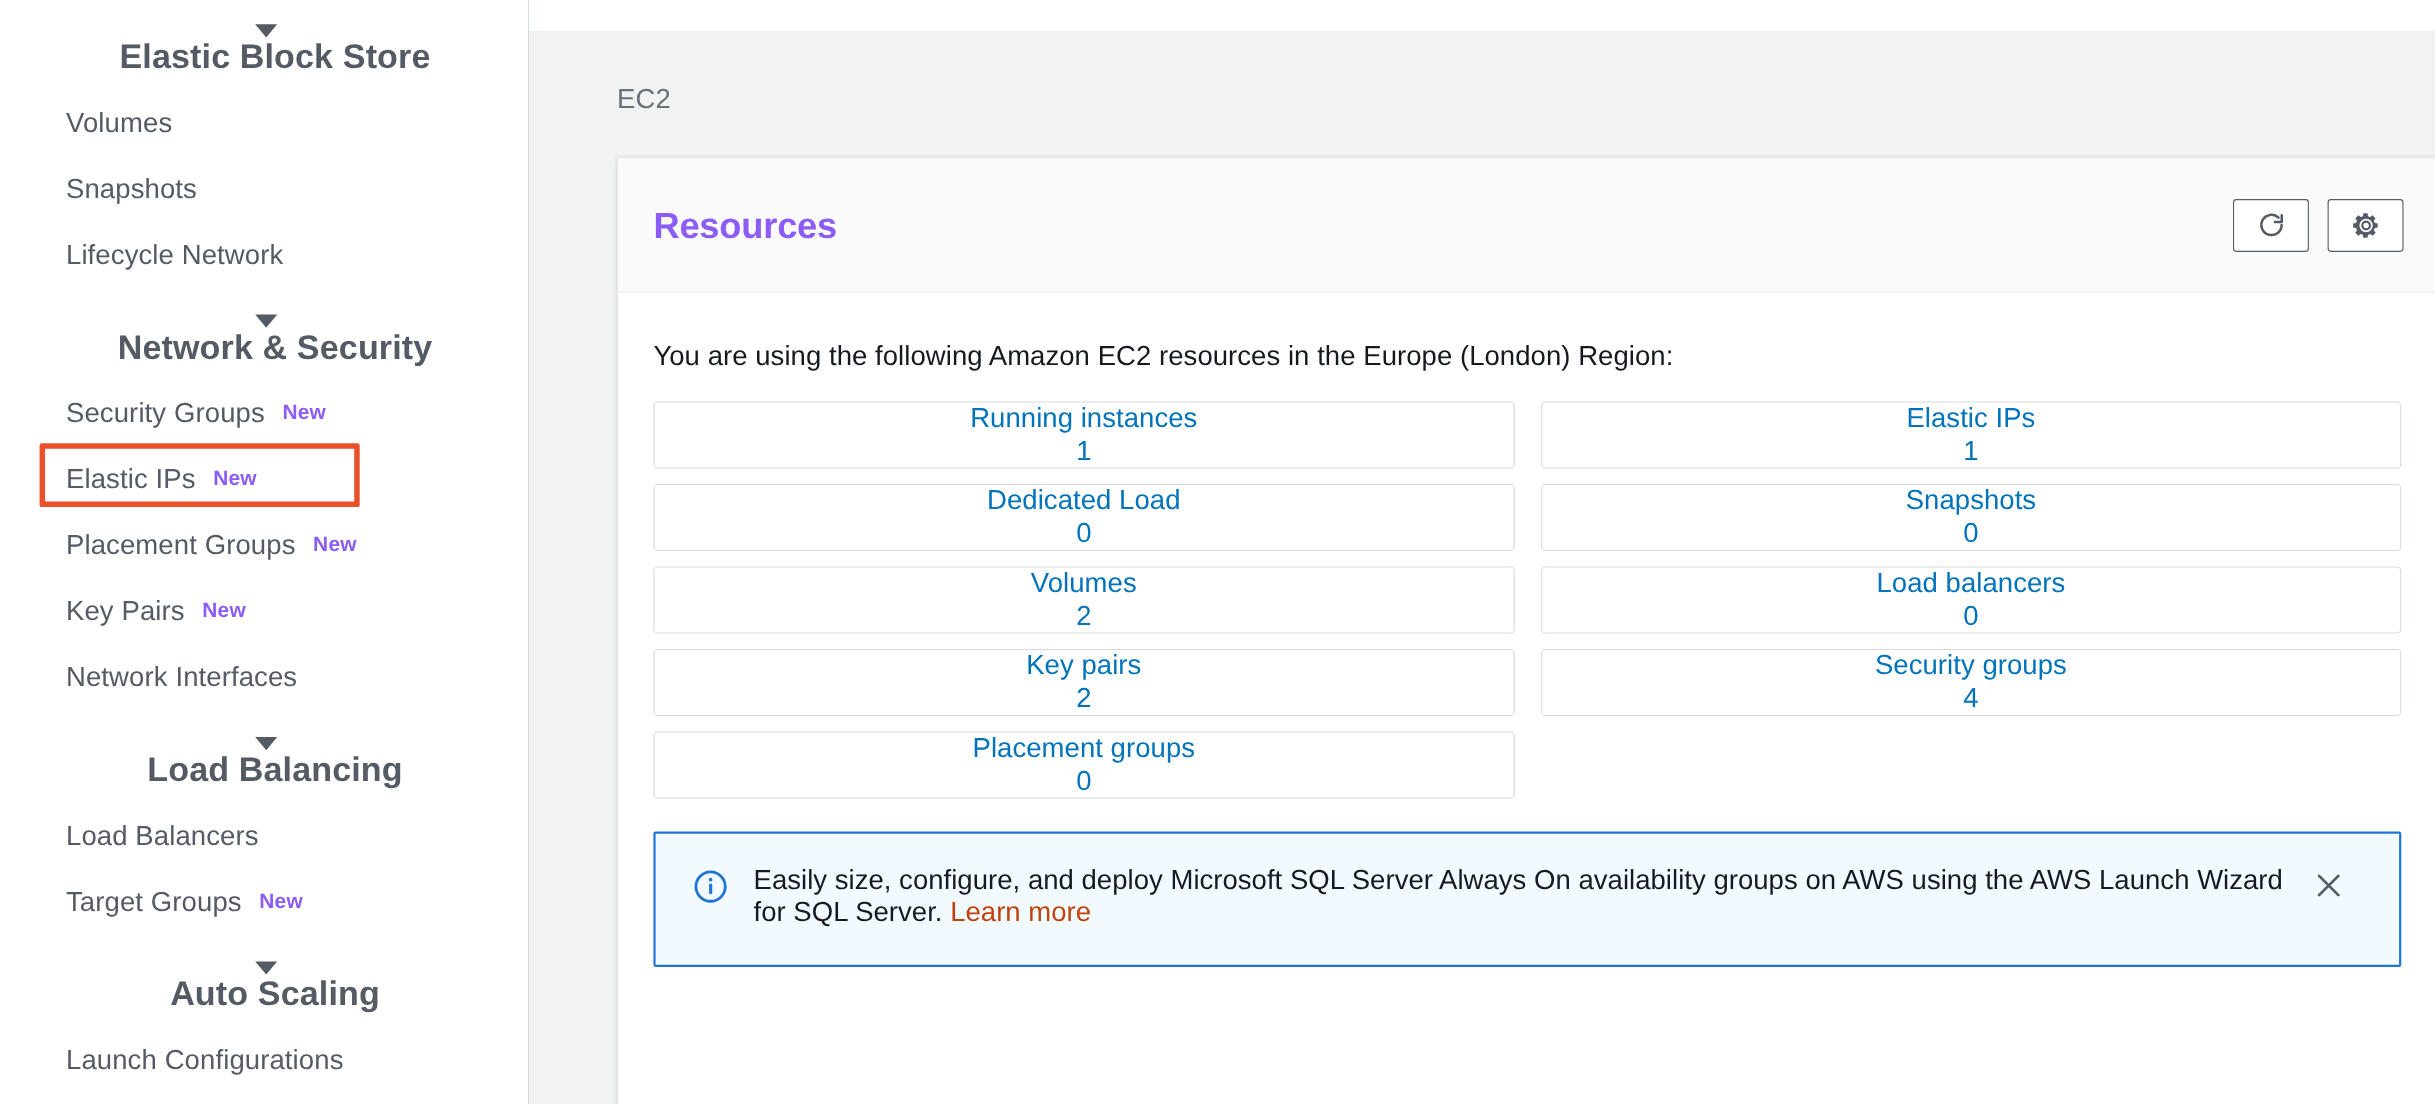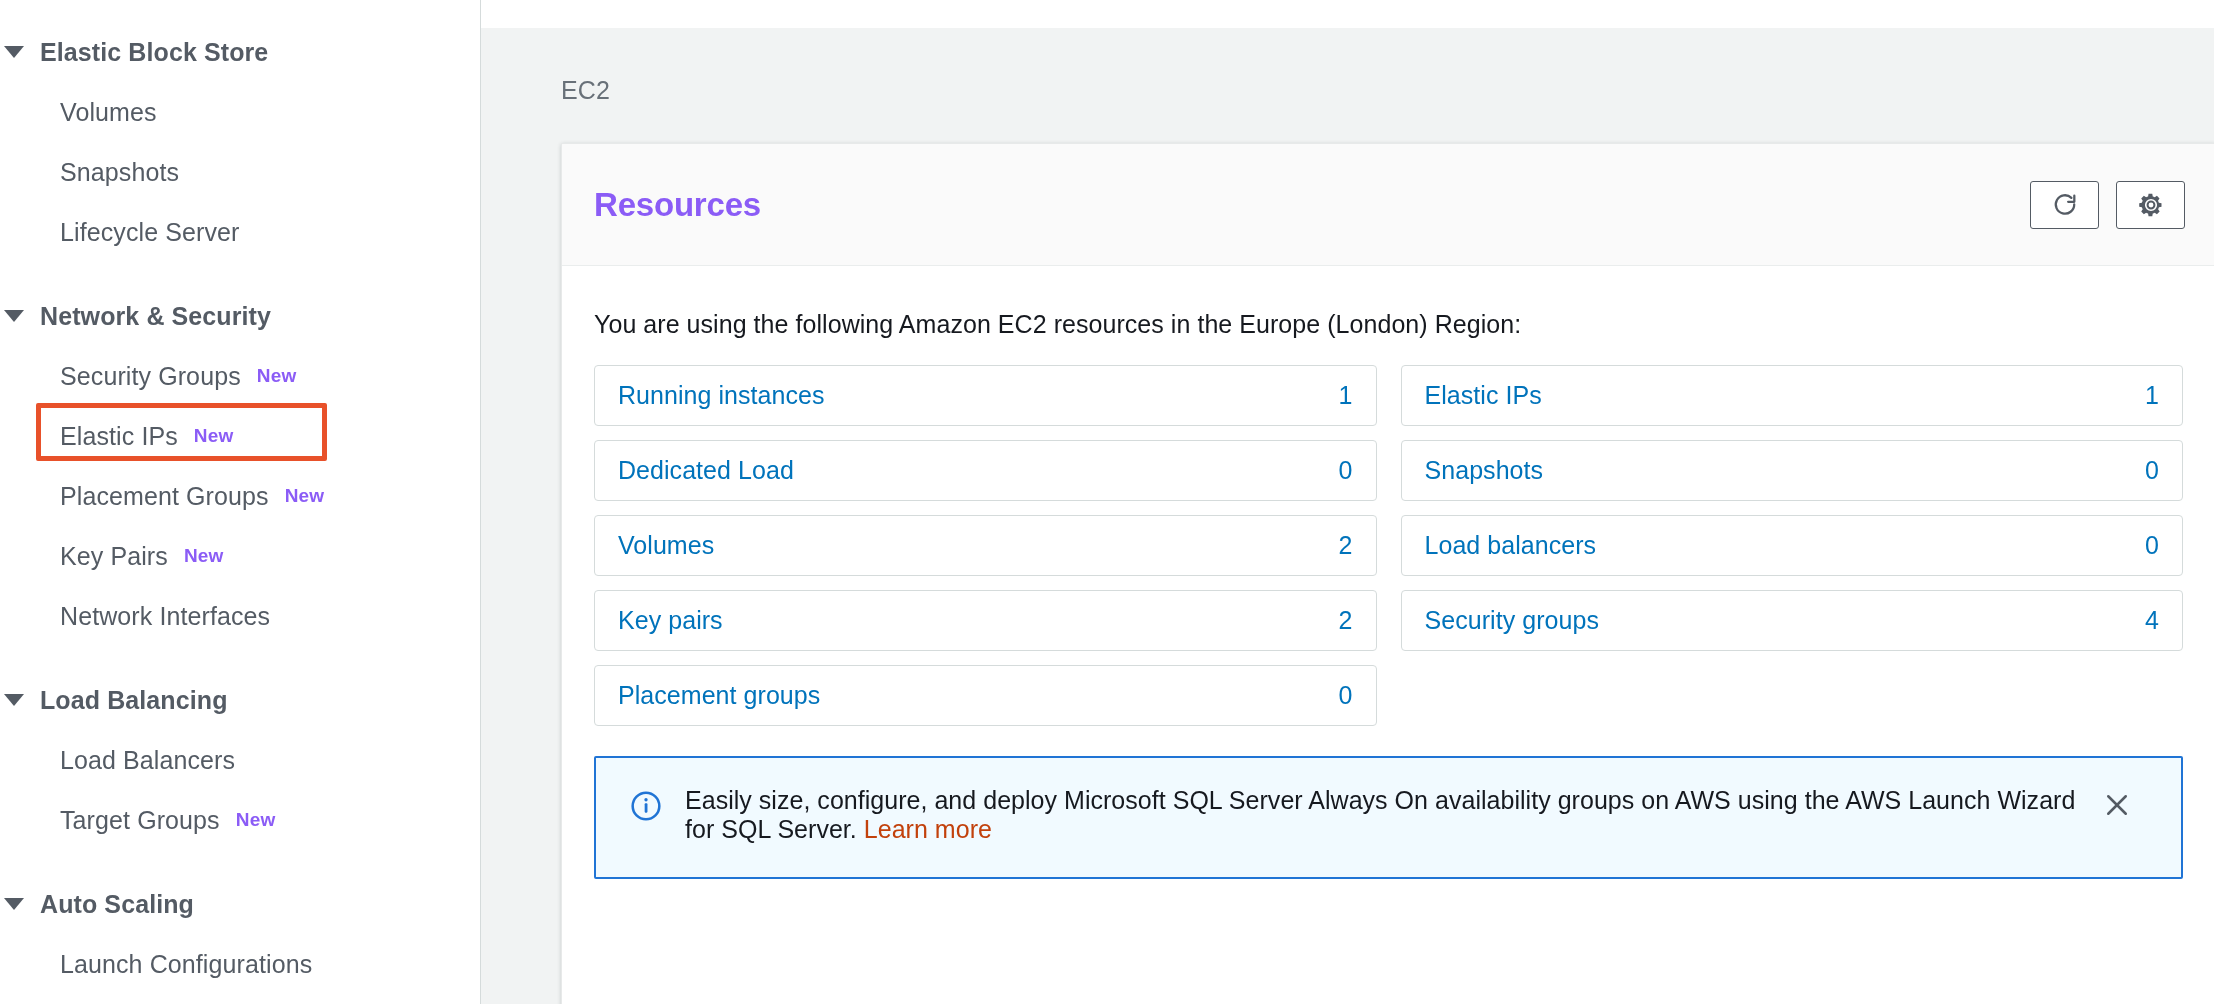--- a/index.html
+++ b/index.html
@@ -31,25 +31,26 @@
     padding-top: 22px;
     overflow: hidden;
   }
 
   .nav-group { margin-bottom: 0; }
 
   .nav-header {
     display: flex;
     align-items: center;
     height: 60px;
-    padding-left: 4px;
-    font-size: 25px;
+    padding-left: 20px;
+    font-size: 31px;
     font-weight: bold;
     color: #545b64;
     letter-spacing: 0.1px;
+    flex-direction: column;
   }
   .caret {
     width: 0; height: 0;
     border-left: 10px solid transparent;
     border-right: 10px solid transparent;
     border-top: 12px solid #545b64;
     margin-right: 16px;
     flex: 0 0 auto;
   }
 
@@ -170,25 +171,26 @@
     grid-template-columns: 1fr 1fr;
     column-gap: 24px;
     row-gap: 14px;
   }
   .card-cell { min-height: 1px; }
   .res-card {
     display: flex;
     align-items: center;
     justify-content: space-between;
     height: 61px;
-    padding: 16px 23px;
+    padding: 0 23px;
     border: 1px solid #d5dbdb;
     border-radius: 4px;
     background: #ffffff;
     cursor: pointer;
+    flex-direction: column;
   }
   .res-card .res-label {
     font-size: 25px;
     color: #0073bb;
     letter-spacing: 0.05px;
   }
   .res-card .res-count {
     font-size: 25px;
     color: #0073bb;
   }
@@ -248,21 +250,21 @@
         <span class="caret"></span>
         <span>Elastic Block Store</span>
       </div>
       <div class="nav-item">
         <span class="label">Volumes</span>
       </div>
       <div class="nav-item">
         <span class="label">Snapshots</span>
       </div>
       <div class="nav-item">
-        <span class="label">Lifecycle Server</span>
+        <span class="label">Lifecycle Network</span>
       </div>
     </div>
 
     <div class="group-gap"></div>
 
     <div class="nav-group">
       <div class="nav-header">
         <span class="caret"></span>
         <span>Network &amp; Security</span>
       </div>

